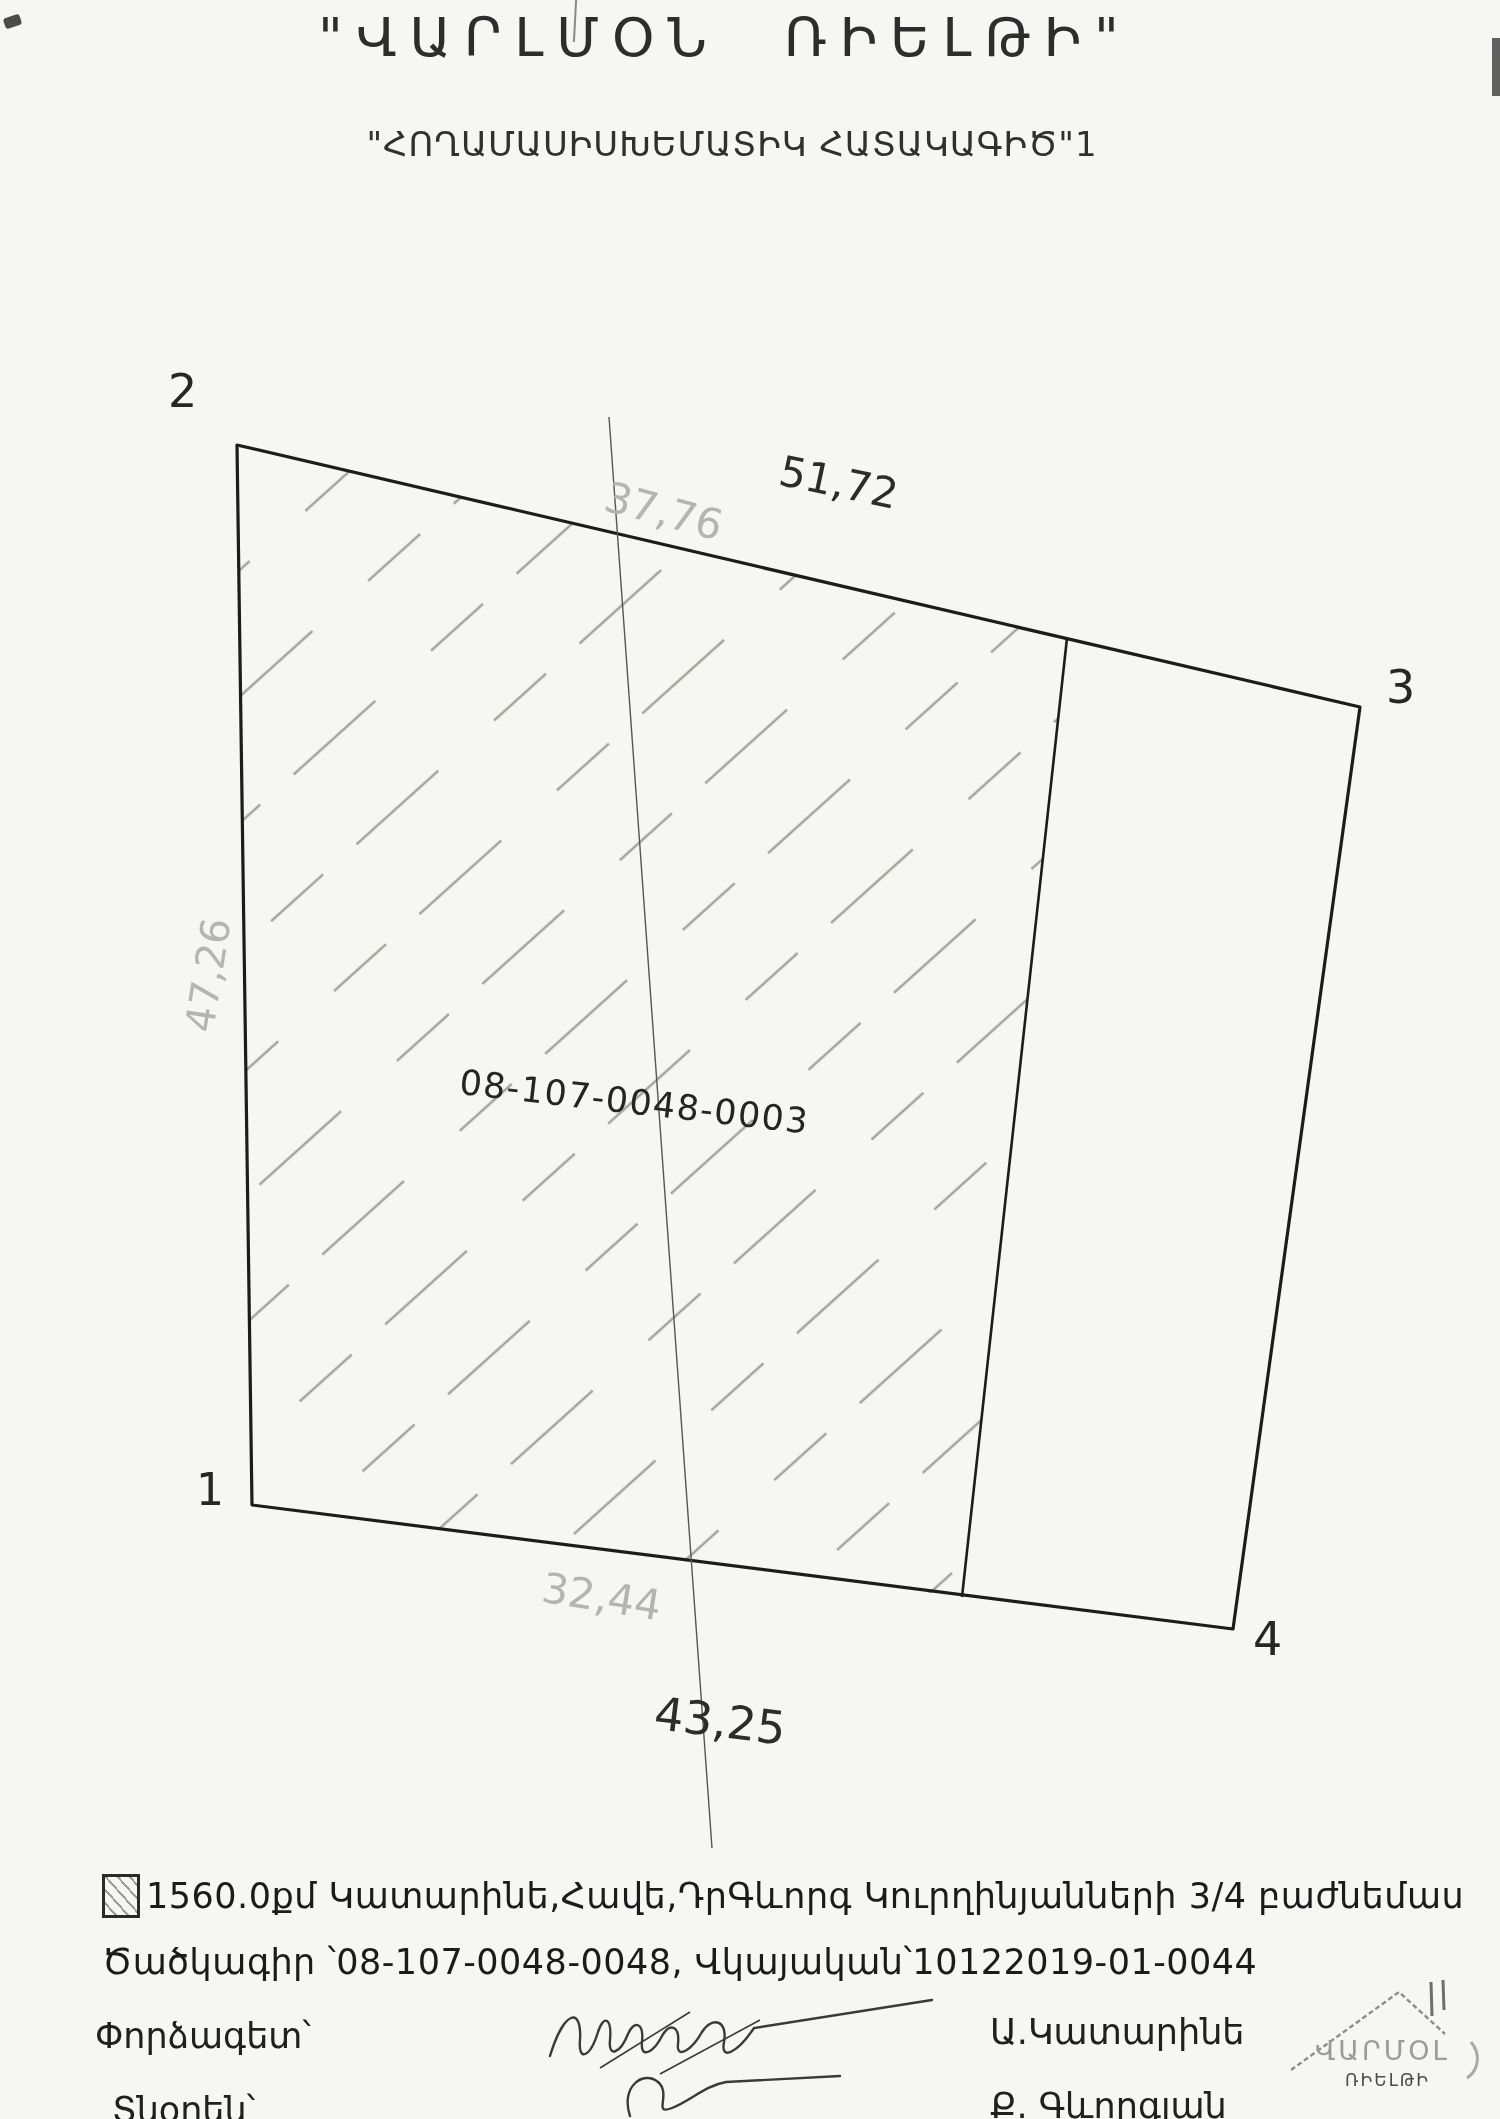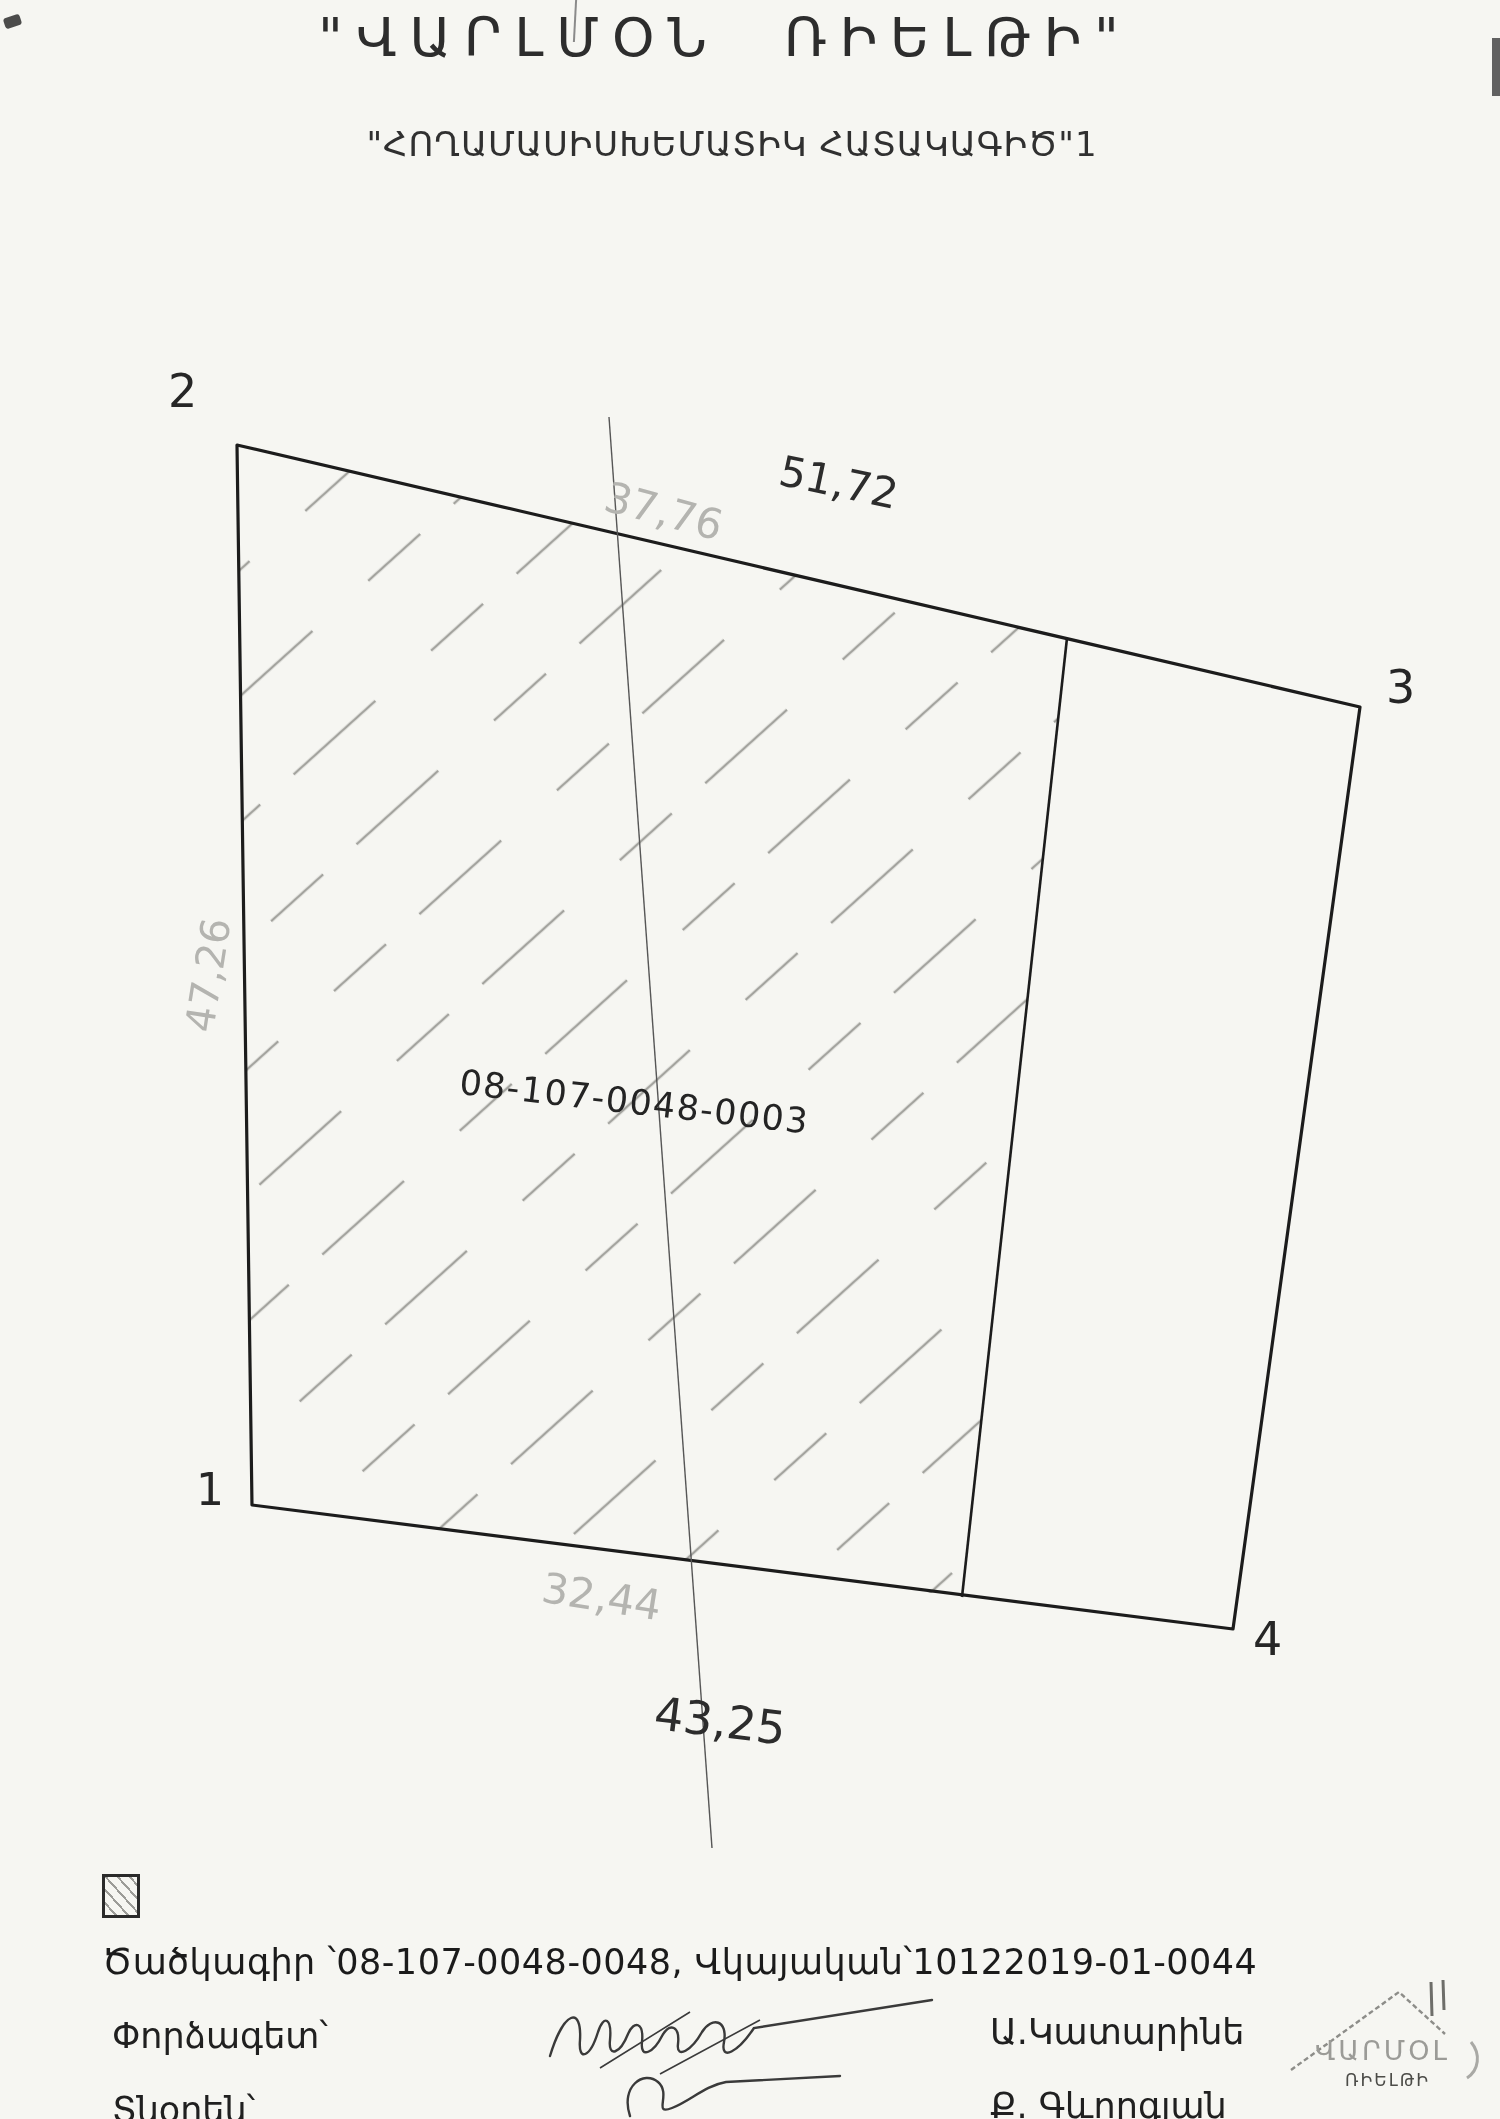--- a/index.html
+++ b/index.html
@@ -79,23 +79,24 @@
 
   <div class="abs dim dim-dark" style="left:785px;top:446px;transform:rotate(12deg);transform-origin:left top;">51,72</div>
   <div class="abs dim dim-faded" style="left:612px;top:472px;transform:rotate(15deg);transform-origin:left top;">37,76</div>
   <div class="abs dim dim-faded" style="left:146px;top:952px;width:124px;text-align:center;transform:rotate(-81deg);font-size:40px;">47,26</div>
   <div class="abs dim dim-faded" style="left:546px;top:1563px;transform:rotate(9deg);transform-origin:left top;">32,44</div>
   <div class="abs dim dim-dark" style="left:658px;top:1686px;font-size:46px;transform:rotate(7deg);transform-origin:left top;">43,25</div>
 
   <div class="abs parcel-code" style="left:462px;top:1062px;">08-107-0048-0003</div>
 
   <div class="abs legend-swatch"></div>
+  <div class="abs legend-text" style="left:146px;top:1876px;">1560.0քմ Կատարինե,Հավե,ԴրԳևորգ Կուրղինյանների 3/4 բաժնեմաս</div>
   <div class="abs legend-text" style="left:102px;top:1942px;">Ծածկագիր ՝08-107-0048-0048, Վկայական՝10122019-01-0044</div>
 
-  <div class="abs sig-label" style="left:112px;top:2016px;">Փորձագետ՝</div>
+  <div class="abs sig-label" style="left:95px;top:2016px;">Փորձագետ՝</div>
 
   <svg class="abs" style="left:540px;top:1990px;" width="410" height="92" viewBox="0 0 410 92">
     <path d="M10,66 C24,20 42,16 40,50 C38,72 50,68 58,42 C64,24 72,28 70,50 C68,68 80,64 88,44
              C94,30 104,32 102,52 C100,70 114,62 122,46 C130,32 140,36 138,54 C136,70 152,60 162,42
              C172,26 188,30 184,52 C180,72 198,62 214,38 L 392,10" fill="none" stroke="#3a3a3a" stroke-width="2.4" stroke-linecap="round"></path>
     <path d="M60,78 L150,22 M120,84 L220,30" fill="none" stroke="#3a3a3a" stroke-width="1.6"></path>
   </svg>
 
   <div class="abs sig-name" style="left:990px;top:2012px;">Ա.Կատարինե</div>
 

